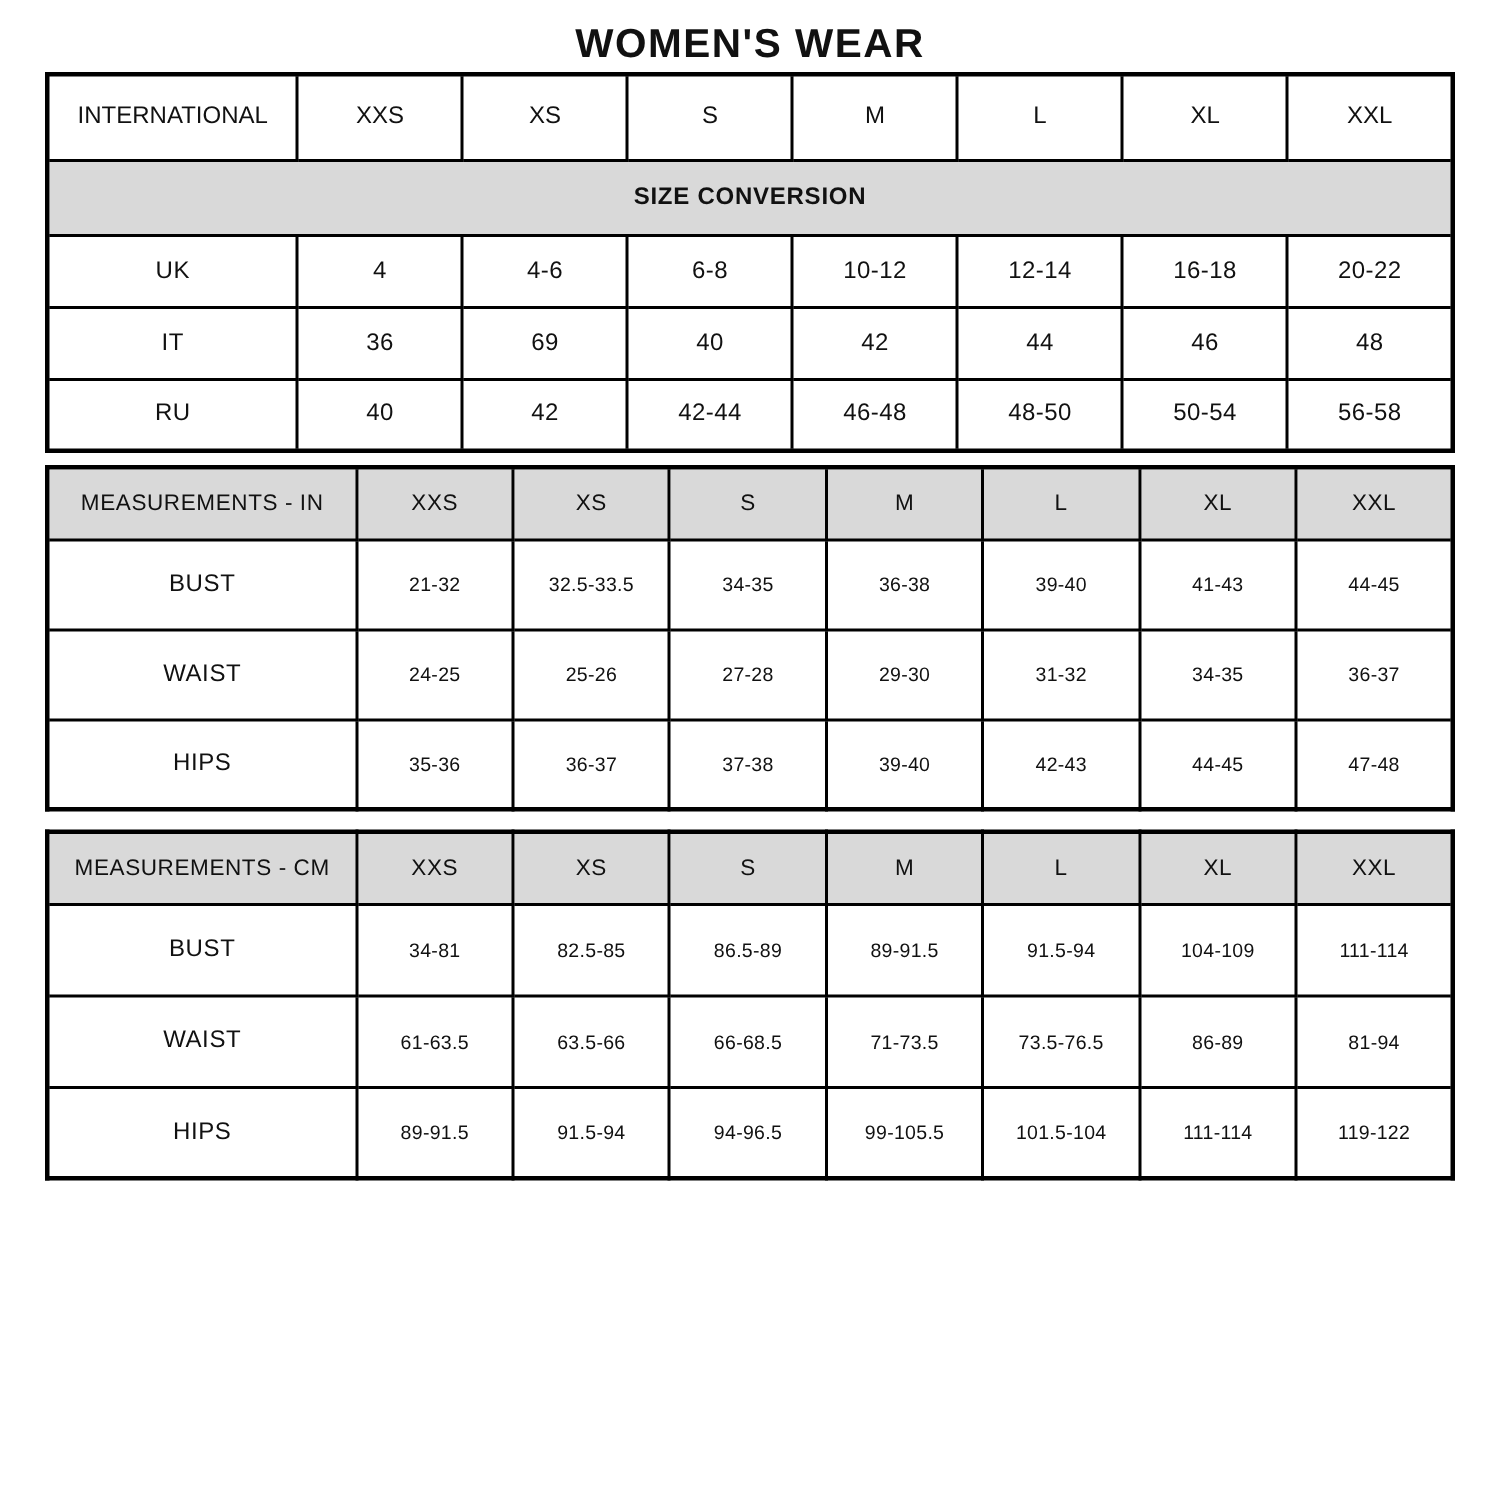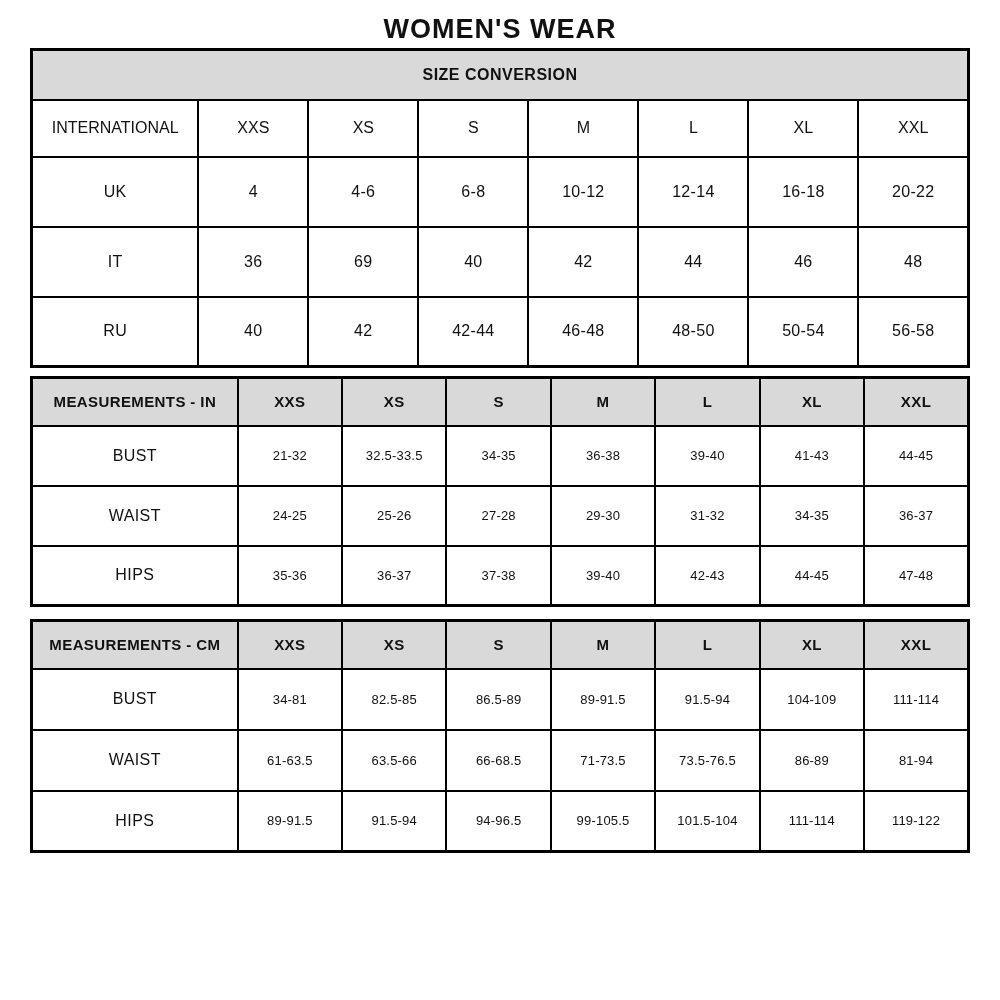--- a/index.html
+++ b/index.html
@@ -45,29 +45,29 @@
     background: var(--header-bg, #d9d9d9);
     font-size: 16px;
     font-weight: 700;
     letter-spacing: 0.5px;
   }
   .t1 th.column-header {
     height: 57px;
     font-weight: 400;
     font-size: 16px;
   }
-  .t1 td { height: 70px; font-size: 16px; letter-spacing: 0.3px; }
+  .t1 td { height: 48px; font-size: 16px; letter-spacing: 0.3px; }
 
   
   .t2 { margin-bottom: 12px; }
   .t2 th, .t3 th {
     height: 48px;
     background: var(--header-bg, #d9d9d9);
     font-size: 15px;
-    font-weight: 700;
+    font-weight: 400;
     letter-spacing: 0.4px;
   }
   .t2 td { height: 60px; }
   .t3 td { height: 61px; }
   .t2 .label-cell, .t3 .label-cell { font-size: 16px; letter-spacing: 0.4px; margin-top: 48px; }
   .t2 .value-cell, .t3 .value-cell { font-size: 13px; letter-spacing: 0.2px; }
 
   
   col.c-label-1 { width: 17.8%; }
   col.c-size-1  { width: 11.743%; }
@@ -87,32 +87,32 @@
       <col class="c-size-1">
         <col class="c-size-1">
         <col class="c-size-1">
         <col class="c-size-1">
       <col class="c-size-1">
         <col class="c-size-1">
         <col class="c-size-1">
     </colgroup>
     <thead>
       <tr>
-        <th colspan="8" class="caption">SIZE CONVERSION</th>
-      </tr>
-      <tr>
           <th class="column-header">INTERNATIONAL</th>
           <th class="column-header">XXS</th>
           <th class="column-header">XS</th>
           <th class="column-header">S</th>
           <th class="column-header">M</th>
           <th class="column-header">L</th>
           <th class="column-header">XL</th>
           <th class="column-header">XXL</th>
         </tr>
+      <tr>
+        <th colspan="8" class="caption">SIZE CONVERSION</th>
+      </tr>
     </thead>
     <tbody>
         <tr>
           <td class="label-cell">UK</td>
           <td class="value-cell">4</td>
           <td class="value-cell">4-6</td>
           <td class="value-cell">6-8</td>
           <td class="value-cell">10-12</td>
           <td class="value-cell">12-14</td>
           <td class="value-cell">16-18</td>

